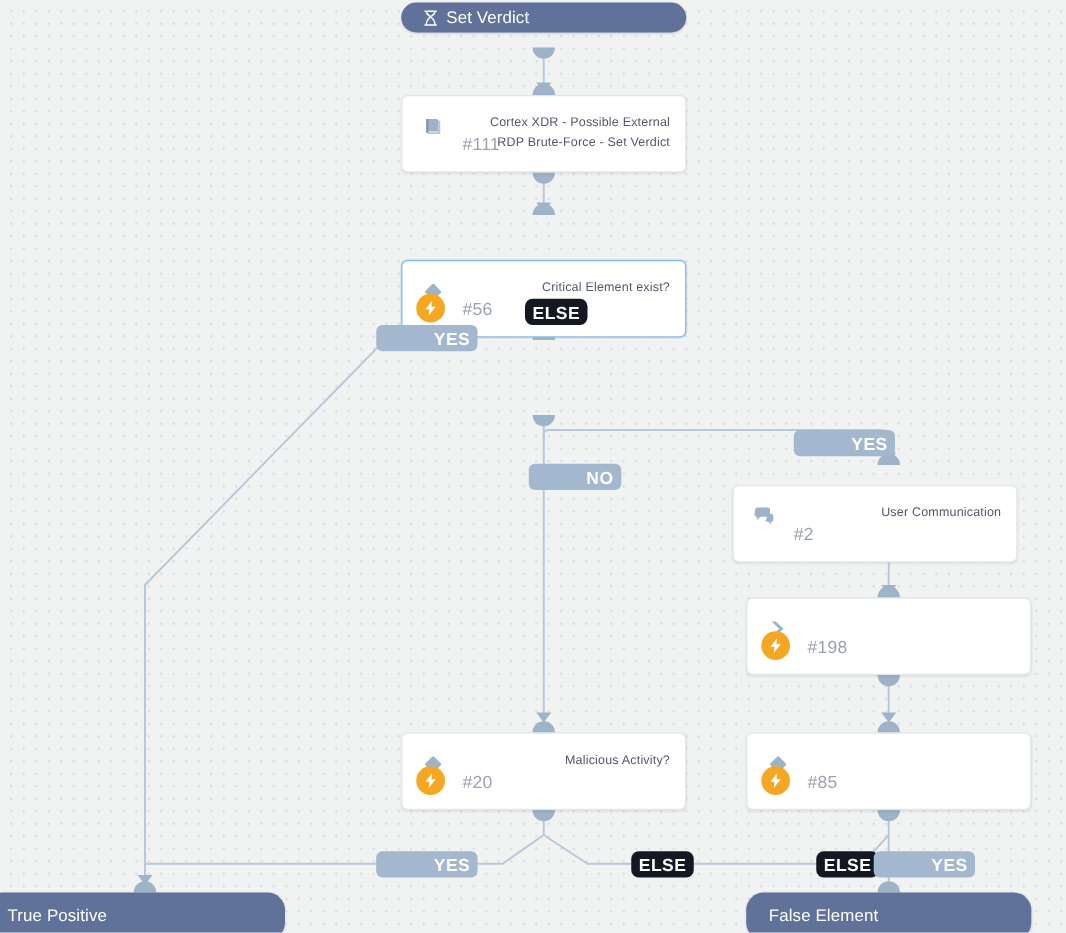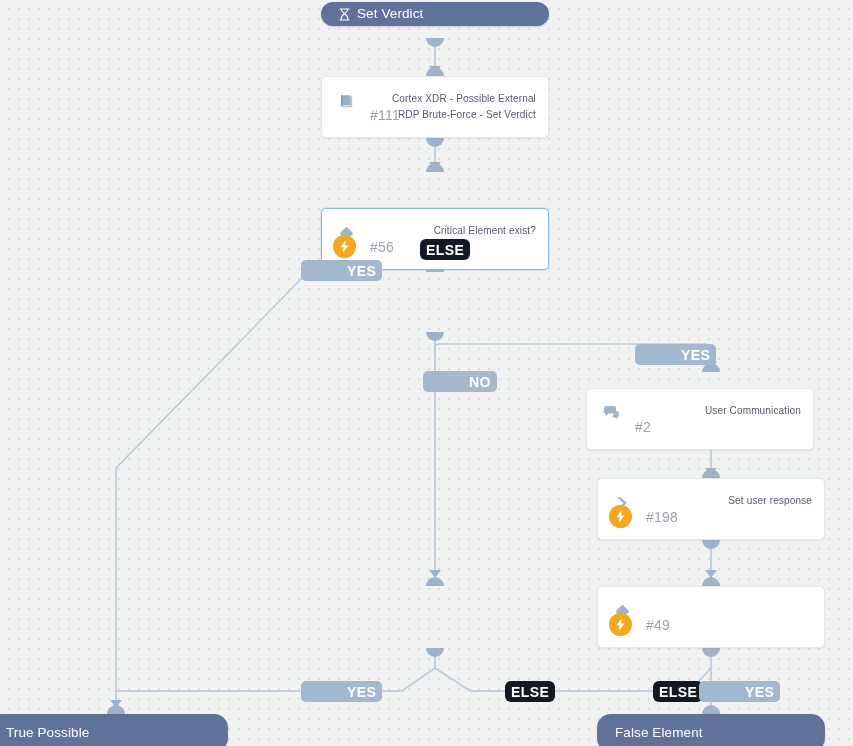--- a/index.html
+++ b/index.html
@@ -282,46 +282,59 @@
     <div class="card-title">User Communication</div>
     <div class="card-id">#2</div>
   </div>
 
   <div class="card" style="left:597px; top:478px; width:228px; height:62px;">
     <span class="card-icon">
       <svg width="16" height="16" viewBox="0 0 16 16" aria-hidden="true">
         <path d="M3.2 2.2 9.4 8l-6.2 5.8h3.4L12.8 8 6.6 2.2z" fill="#9fb3c8"></path>
       </svg>
     </span>
-    <div class="card-title">Set user response</div>
     <div class="card-badge">
       <svg width="11" height="13" viewBox="0 0 11 13" aria-hidden="true">
         <path d="M6.6 0.6 1.4 7.3h3.1L4 12.4 9.6 5.4H6.2z" fill="#ffffff"></path>
       </svg>
     </div>
     <div class="card-id">#198</div>
   </div>
 
-
-  <div class="card" style="left:597px; top:586px; width:228px; height:62px;">
+  <div class="card" style="left:321px; top:586px; width:228px; height:62px;">
     <span class="card-icon">
       <svg width="17" height="17" viewBox="0 0 17 17" aria-hidden="true">
         <rect x="3.6" y="3.6" width="9.8" height="9.8" rx="1.3" transform="rotate(45 8.5 8.5)" fill="#9fb3c8"></rect>
       </svg>
     </span>
+    <div class="card-title">Malicious Activity?</div>
     <div class="card-badge">
       <svg width="11" height="13" viewBox="0 0 11 13" aria-hidden="true">
         <path d="M6.6 0.6 1.4 7.3h3.1L4 12.4 9.6 5.4H6.2z" fill="#ffffff"></path>
       </svg>
     </div>
-    <div class="card-id">#49</div>
+    <div class="card-id">#20</div>
+  </div>
+
+  <div class="card" style="left:597px; top:586px; width:228px; height:62px;">
+    <span class="card-icon">
+      <svg width="17" height="17" viewBox="0 0 17 17" aria-hidden="true">
+        <rect x="3.6" y="3.6" width="9.8" height="9.8" rx="1.3" transform="rotate(45 8.5 8.5)" fill="#9fb3c8"></rect>
+      </svg>
+    </span>
+    <div class="card-badge">
+      <svg width="11" height="13" viewBox="0 0 11 13" aria-hidden="true">
+        <path d="M6.6 0.6 1.4 7.3h3.1L4 12.4 9.6 5.4H6.2z" fill="#ffffff"></path>
+      </svg>
+    </div>
+    <div class="card-id">#85</div>
   </div>
 
   <div class="terminal" style="left:-12px; top:714px; width:240px; height:38px;">
-    <span class="t-label">True Possible</span>
+    <span class="t-label">True Positive</span>
   </div>
 
   <div class="terminal" style="left:597px; top:714px; width:228px; height:38px;">
     <span class="t-label">False Element</span>
   </div>
 
   <div class="blabel else" style="left:420px; top:239px;">ELSE</div>
 
   <div class="blabel yes" style="left:301px; top:260px;">YES</div>
 

